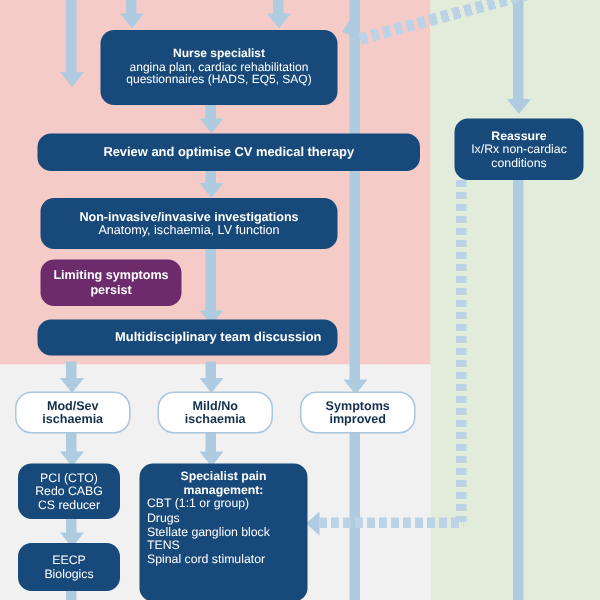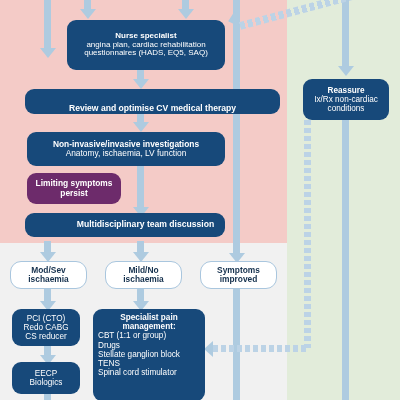--- a/index.html
+++ b/index.html
@@ -160,21 +160,21 @@
 
   <div class="dash-h" style="left:213px; top:345px; width:96px;"></div>
   <div class="arrow-left" style="left:204px; top:341px;"></div>
 
   <div class="node navy" style="left:67px; top:20px; width:158px; height:50px; font-size:8px; padding:3px 4px;">
     <div class="title">Nurse specialist</div>
     <div class="sub">angina plan, cardiac rehabilitation</div>
     <div class="sub">questionnaires (HADS, EQ5, SAQ)</div>
   </div>
 
-  <div class="node navy" style="left:25px; top:89px; width:255px; height:25px; font-size:8.6px;justify-content:flex-end;">
+  <div class="node navy" style="left:25px; top:89px; width:255px; height:25px; font-size:8.6px;">
     <div class="title">Review and optimise CV medical therapy</div>
   </div>
 
   <div class="node navy" style="left:27px; top:132px; width:198px; height:34px; font-size:8.4px;align-items:center;">
     <div class="title">Non-invasive/invasive investigations</div>
     <div class="sub">Anatomy, ischaemia, LV function</div>
   </div>
 
   <div class="node purple" style="left:27px; top:173px; width:94px; height:31px; font-size:8.4px;">
     <div class="title">Limiting symptoms</div>

